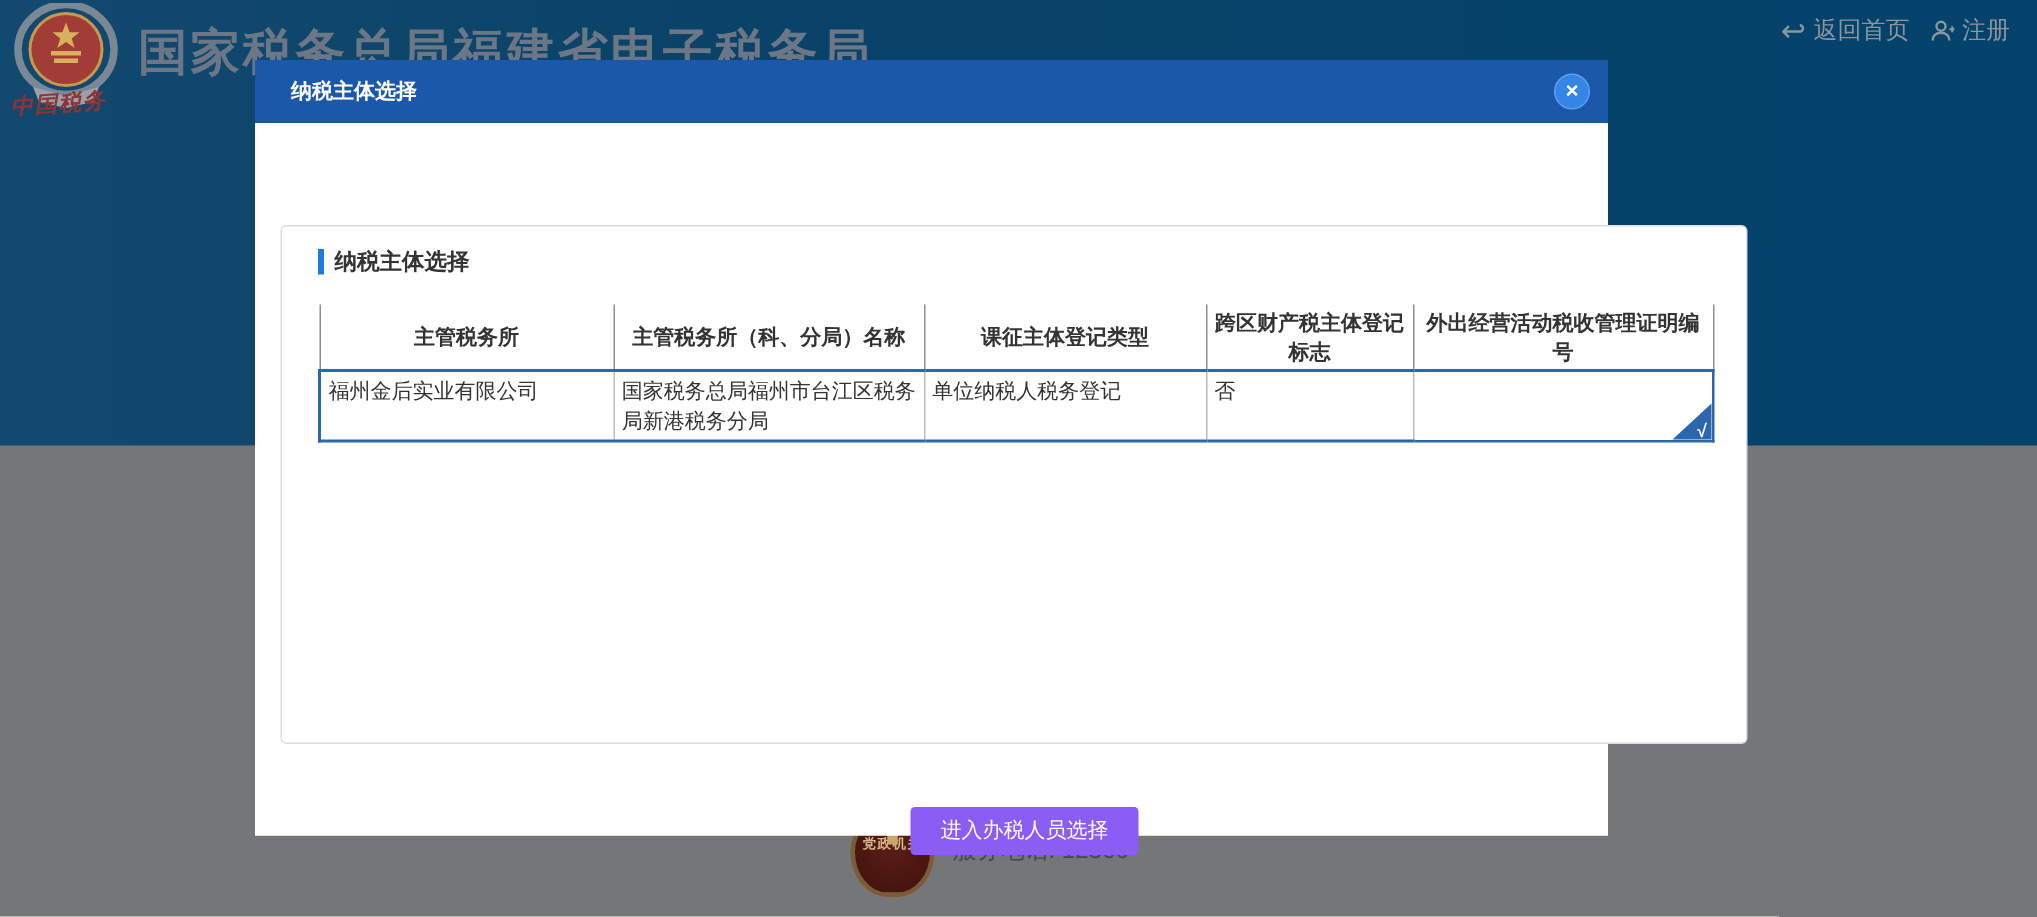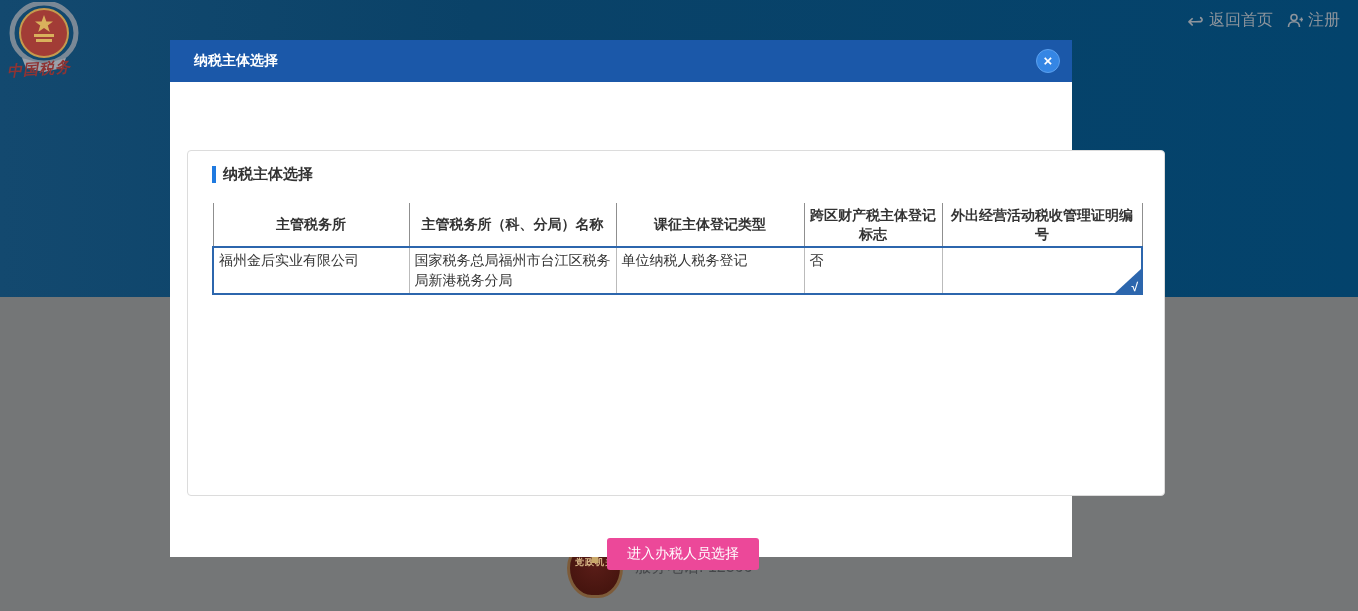--- a/index.html
+++ b/index.html
@@ -60,39 +60,40 @@
   tr.selected td { border-top:2px solid #2c66ad; border-bottom:2px solid #2c66ad; }
   tr.selected td:first-child { border-left:2px solid #2c66ad; }
   tr.selected td:last-child { border-right:2px solid #2c66ad; position:relative; }
   .corner-flag { position:absolute; right:0; bottom:0; width:0; height:0;
     border-style:solid; border-width:0 0 24px 26px;
     border-color:transparent transparent #2c66ad transparent; }
   .corner-check { position:absolute; right:3px; bottom:0px; color:#ffffff; font-size:12px;
     font-weight:bold; line-height:1; }
 
   .submit-btn { position:absolute; left:437px; top:456px; width:152px; height:32px;
-    background:#ec4899; border:none; border-radius:3px; color:#ffffff; font-size:14px;
+    background:#8b5cf6; border:none; border-radius:3px; color:#ffffff; font-size:14px;
     font-family:inherit; cursor:pointer; }
 
   .person-icon { display:inline-block; }
 </style>
 </head>
 <body>
 
 <div class="hero-band">
   <svg class="site-logo" viewBox="0 0 72 90">
     <ellipse cx="36" cy="31" rx="32" ry="30" fill="none" stroke="#8d949e" stroke-width="5" opacity="0.85"></ellipse>
     <circle cx="36" cy="31" r="24" fill="#a23c36"></circle>
     <circle cx="36" cy="31" r="24" fill="none" stroke="#c59a4e" stroke-width="2"></circle>
     <polygon points="36,13 38.4,19.5 45,19.5 39.8,23.6 41.8,30 36,26 30.2,30 32.2,23.6 27,19.5 33.6,19.5" fill="#d9b15c"></polygon>
     <rect x="26" y="32" width="20" height="3" fill="#d9b15c"></rect>
     <rect x="28" y="37" width="16" height="3" fill="#d9b15c"></rect>
     <path d="M14 56 L36 62 L58 56 L54 66 L36 70 L18 66 Z" fill="#9aa1aa"></path>
   </svg>
   <div class="logo-caption">中国税务</div>
+  <div class="site-title">国家税务总局福建省电子税务局</div>
   <div class="top-nav">
     <div class="nav-item">
       <span class="back-glyph">↩</span>
       <span>返回首页</span>
     </div>
     <div class="nav-item">
       <svg class="person-icon" width="16" height="16" viewBox="0 0 16 16">
         <circle cx="7" cy="4.5" r="3" fill="none" stroke="#8d949c" stroke-width="1.6"></circle>
         <path d="M1.5 14 C1.5 10.5 4 8.8 7 8.8 C10 8.8 12.5 10.5 12.5 14" fill="none" stroke="#8d949c" stroke-width="1.6"></path>
         <path d="M12.5 6.5 h4 M14.5 4.5 v4" stroke="#8d949c" stroke-width="1.4"></path>

